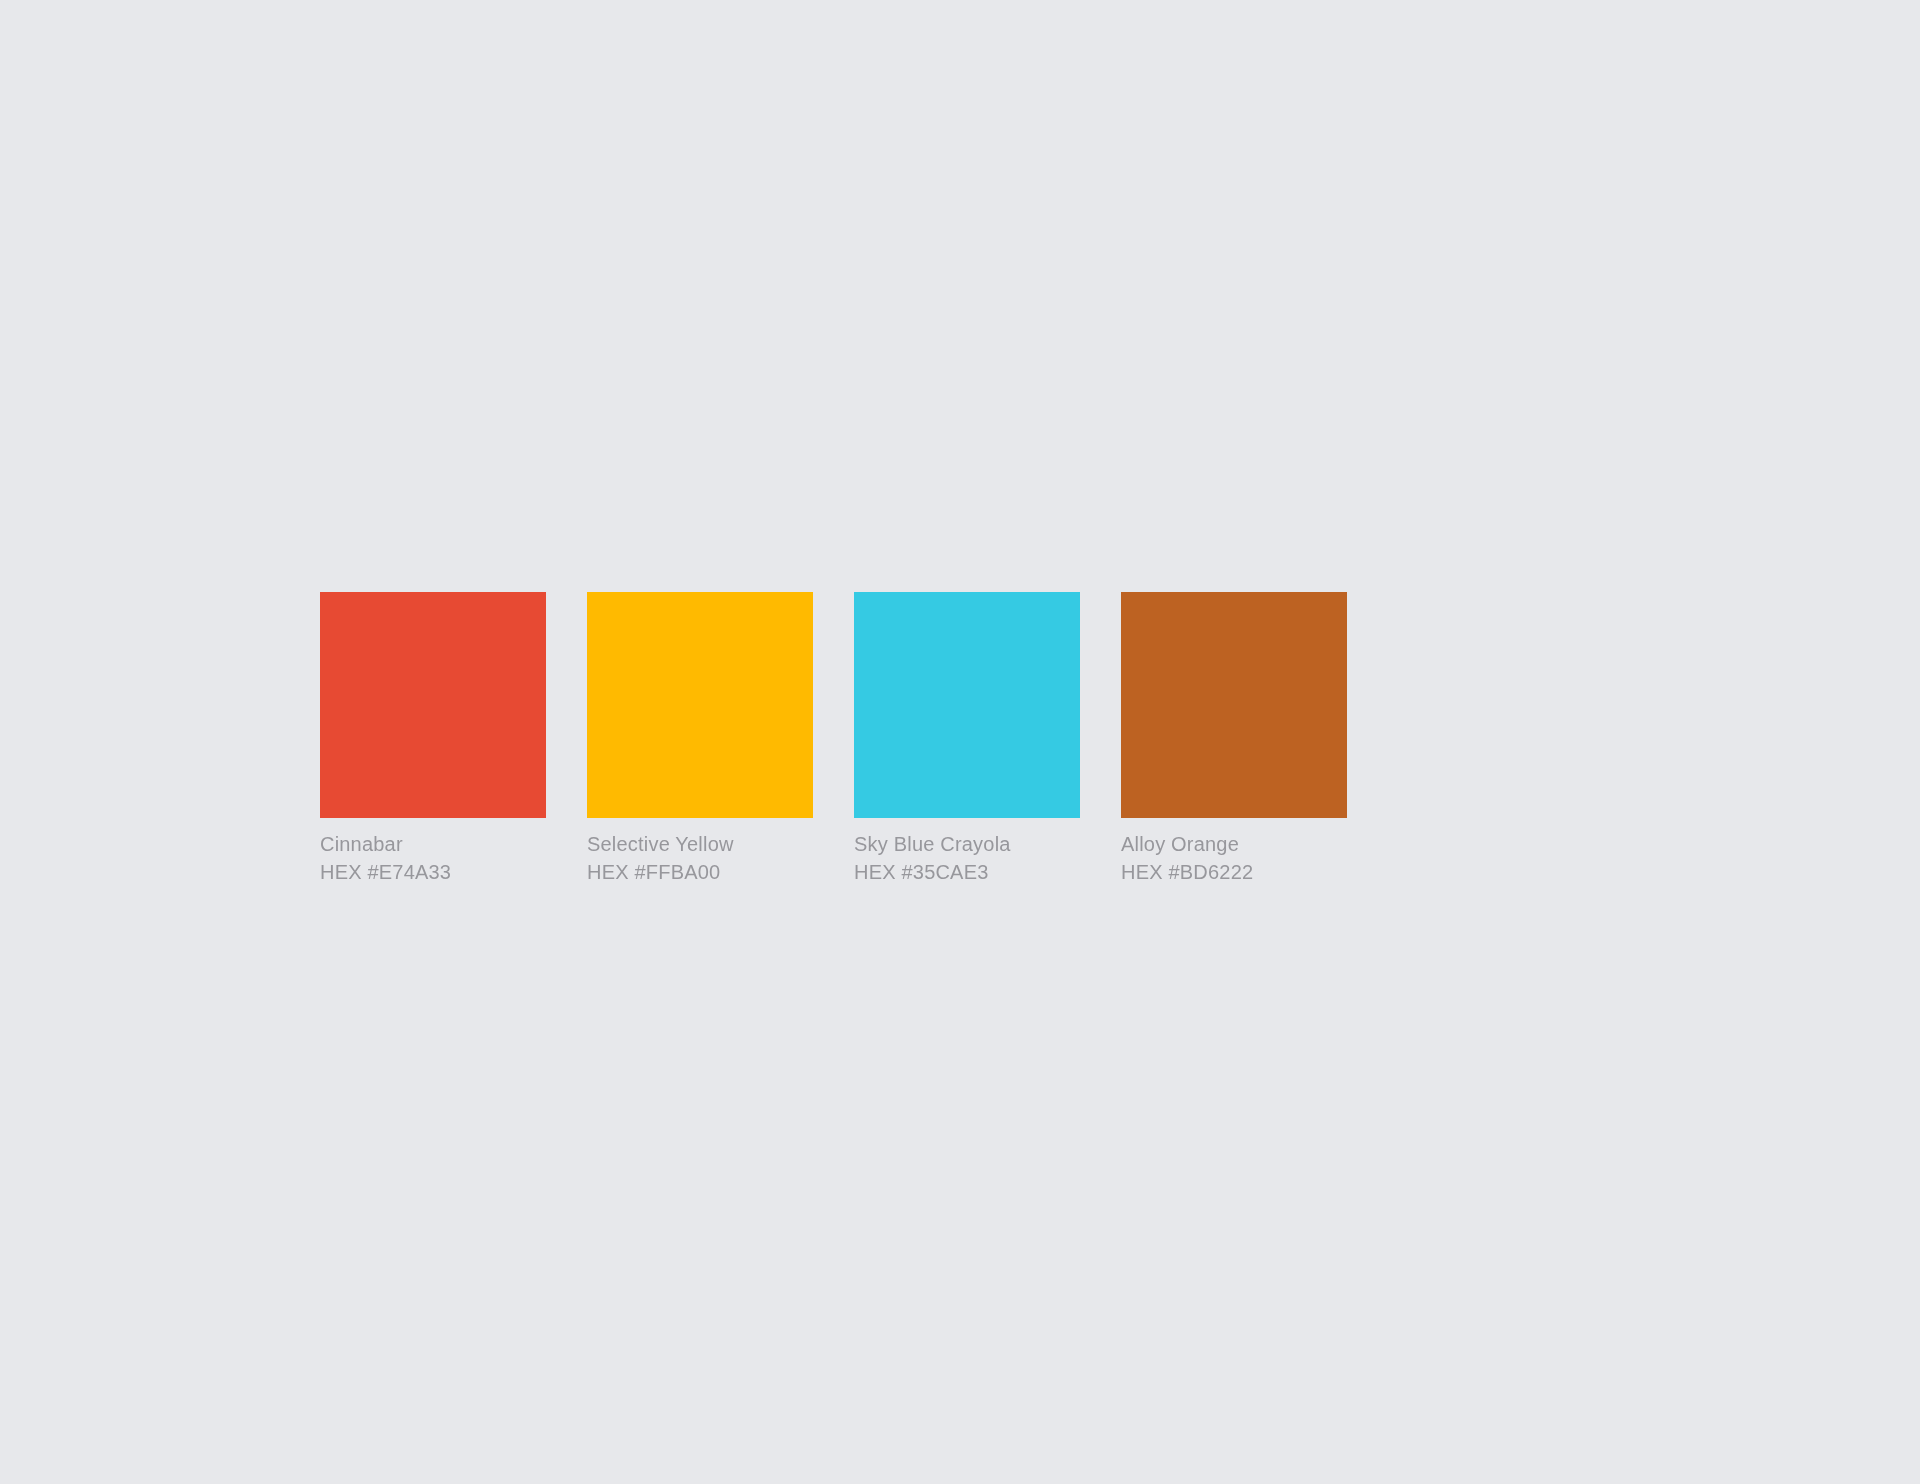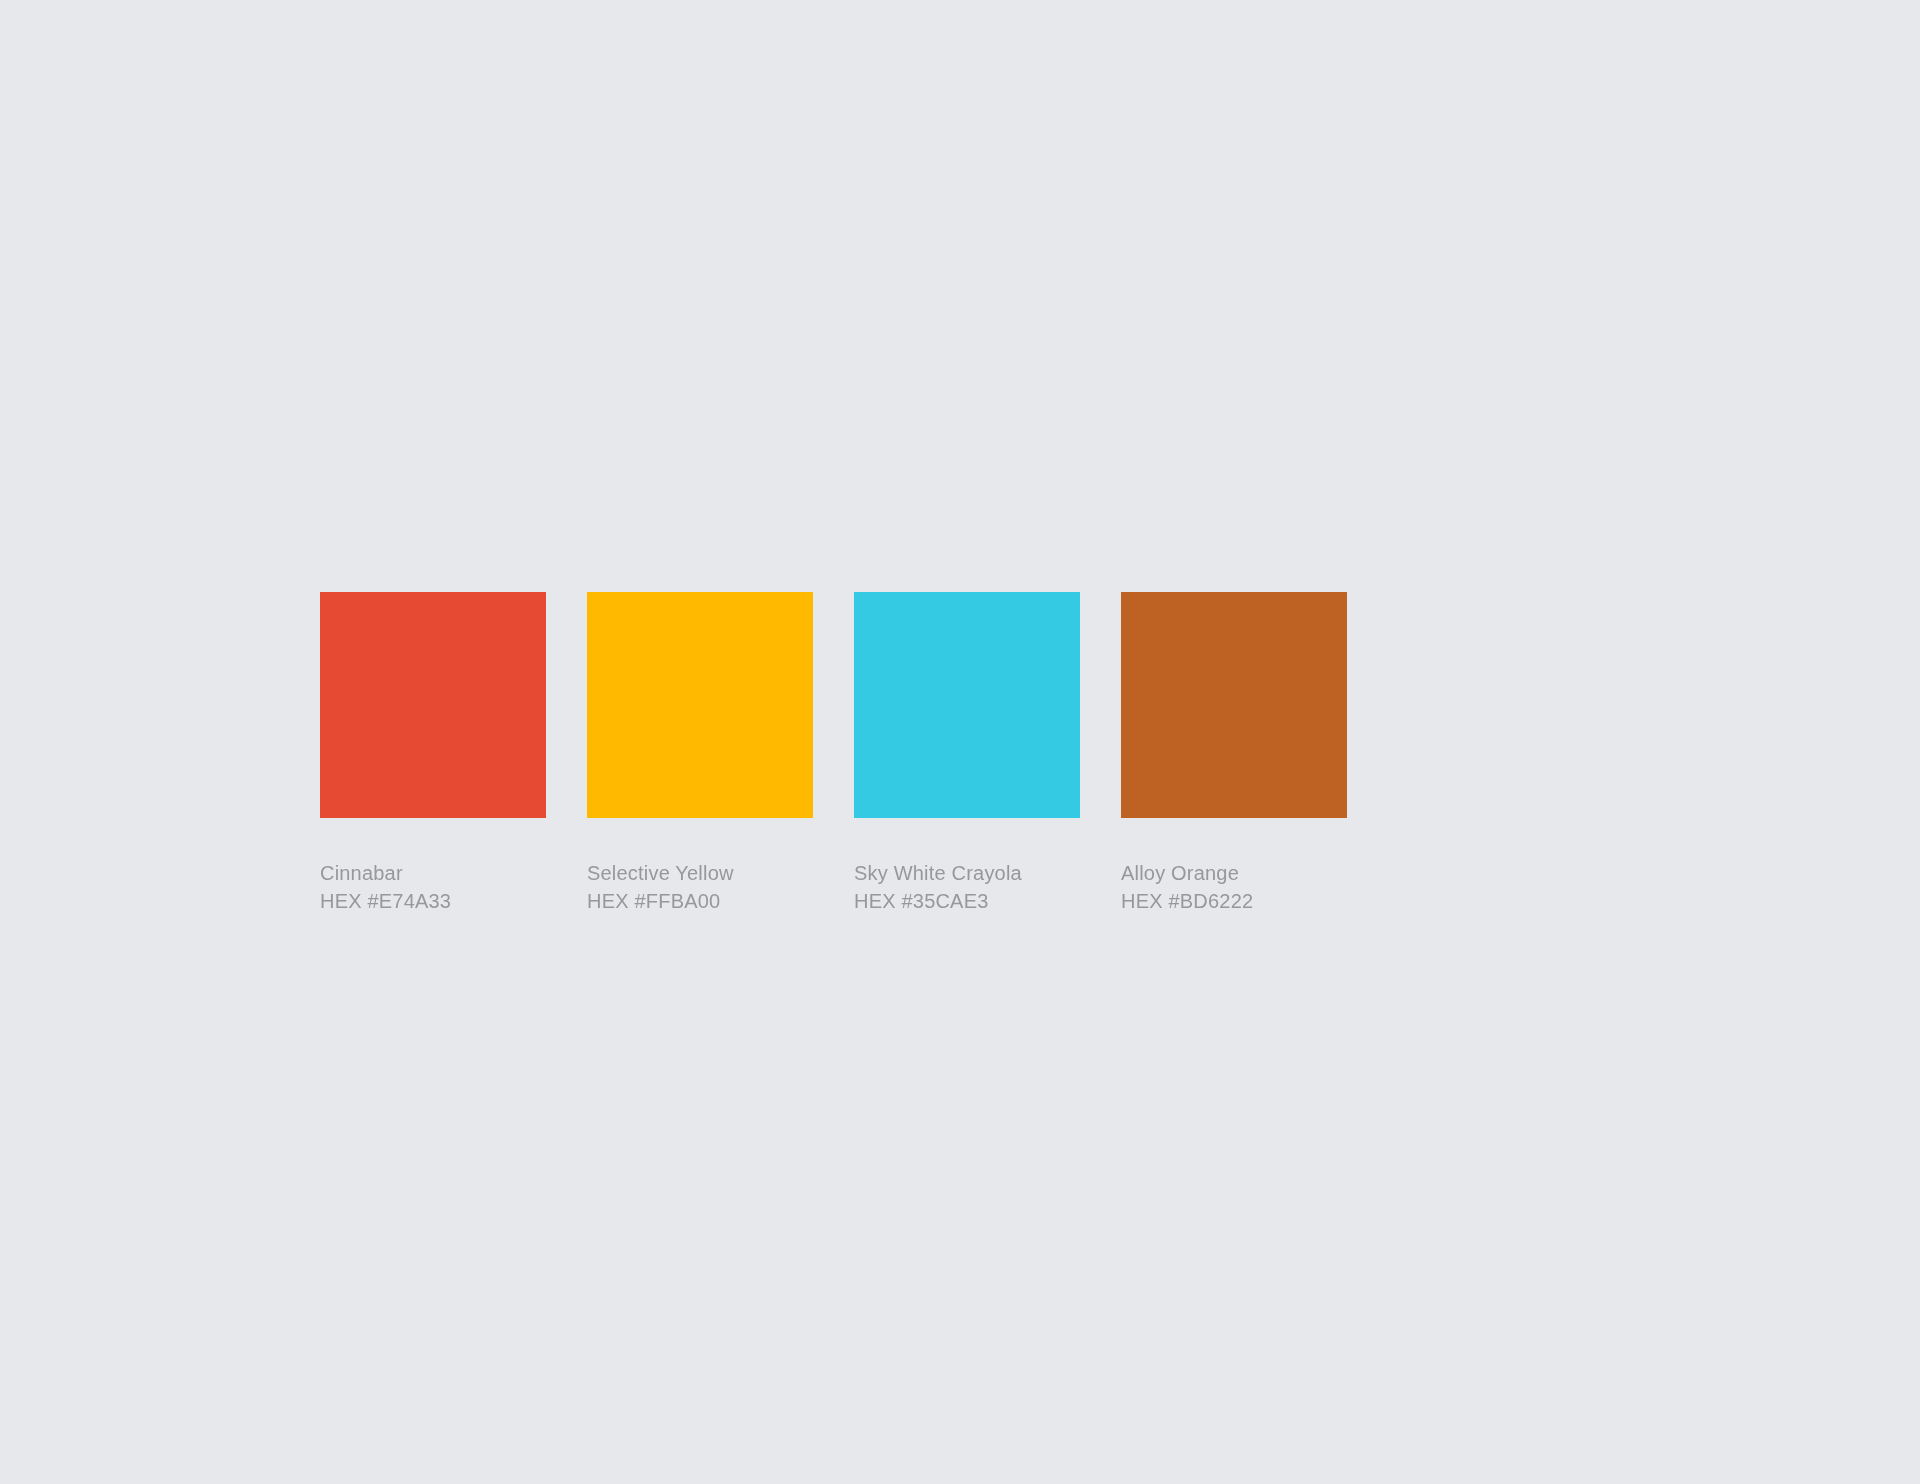--- a/index.html
+++ b/index.html
@@ -55,21 +55,21 @@
     height: 110px;
     border: 1px solid #C8C8CF;
   }
   .chip-half.dark {
     height: 110px;
     margin-top: 8px;
     border: 1px solid transparent;
   }
 
   .swatch-labels {
-    margin-top: 41px;
+    margin-top: 12px;
     display: flex;
     flex-direction: column;
   }
 
   .swatch-name,
   .swatch-hex {
     font-size: 20px;
     line-height: 28px;
     color: #97979C;
     letter-spacing: 0.2px;
@@ -95,21 +95,21 @@
     <div class="swatch-card">
       <div class="swatch-chip" style="background: rgb(255, 186, 0);"></div>
       <div class="swatch-labels">
         <div class="swatch-name">Selective Yellow</div>
         <div class="swatch-hex">HEX #FFBA00</div>
       </div>
     </div>
     <div class="swatch-card">
       <div class="swatch-chip" style="background: rgb(53, 202, 227);"></div>
       <div class="swatch-labels">
-        <div class="swatch-name">Sky White Crayola</div>
+        <div class="swatch-name">Sky Blue Crayola</div>
         <div class="swatch-hex">HEX #35CAE3</div>
       </div>
     </div>
     <div class="swatch-card">
       <div class="swatch-chip" style="background: rgb(189, 98, 34);"></div>
       <div class="swatch-labels">
         <div class="swatch-name">Alloy Orange</div>
         <div class="swatch-hex">HEX #BD6222</div>
       </div>
     </div>

